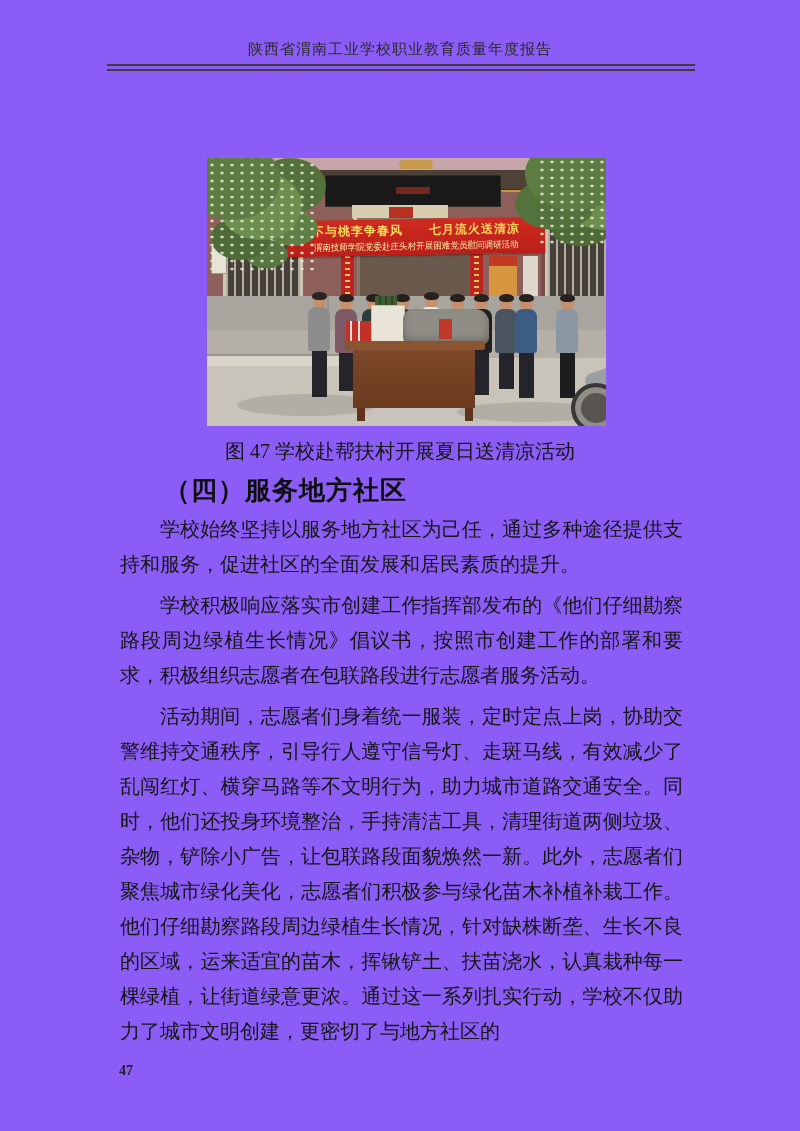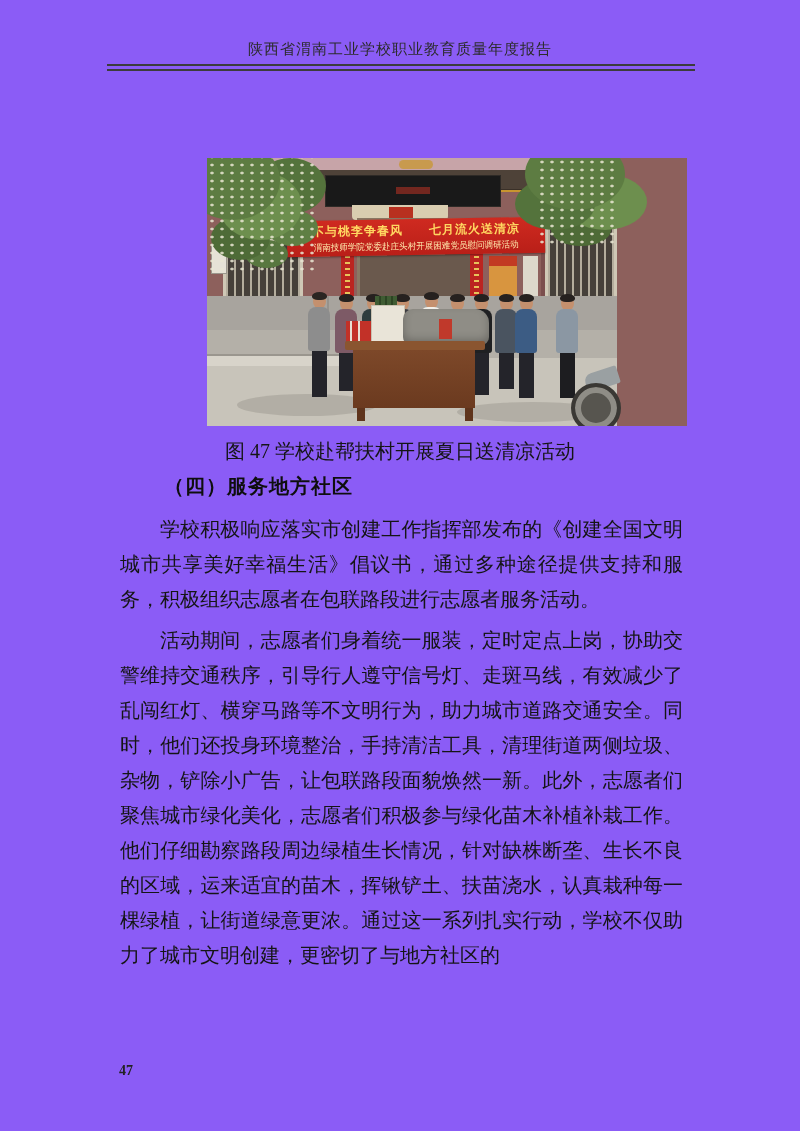--- a/index.html
+++ b/index.html
@@ -4,21 +4,21 @@
 <style>
   html,body{margin:0;padding:0;background:#ffffff;}
   .page{position:relative;width:800px;height:1131px;background:#8b5cf6;overflow:hidden;
         font-family:"Liberation Serif","DejaVu Serif",serif;color:#111;padding-left:12px;}
   
   .hdr-title{position:absolute;top:40px;left:0;width:800px;text-align:center;
              font-size:15px;letter-spacing:1px;color:#2b2b2b;}
   .hdr-rule{position:absolute;left:107px;top:64px;width:588px;height:3px;
             border-top:2px solid #3c3c3c;border-bottom:2px solid #3c3c3c;}
   
-  .photo{position:absolute;left:207px;top:158px;width:480px;height:268px;overflow:hidden;background:#8d605c;}
+  .photo{position:absolute;left:207px;top:158px;width:399px;height:268px;overflow:hidden;background:#8d605c;}
   .photo *{position:absolute;}
   .roofband{left:0;top:0;width:410px;height:15px;background:#c7a4a8;}
   .roof-emblem{left:192px;top:2px;width:34px;height:9px;border-radius:5px;background:#c89a4e;}
   .awning{left:16px;top:12px;width:378px;height:19px;background:#4e4238;border-bottom:3px solid #3a3028;}
   .pipe{left:4px;top:32px;width:402px;height:2px;background:#c8952f;}
   .ledsign{left:118px;top:17px;width:174px;height:30px;background:#191919;border:1px solid #2e2a26;}
   .ledsign i{left:70px;top:11px;width:34px;height:7px;background:#8a2a20;opacity:.8;display:block;}
   .shade{left:145px;top:47px;width:96px;height:15px;background:#d9cdb0;border-radius:0 0 4px 4px;}
   .shade i{left:37px;top:2px;width:24px;height:11px;background:#b8301f;display:block;}
   .pillar{top:15px;width:22px;height:128px;background:#7b4e4d;}
@@ -67,21 +67,21 @@
   
   .moto-wheel{left:364px;top:225px;width:42px;height:42px;border-radius:50%;background:#57554f;
               border:4px solid #3a3834;box-shadow:inset 0 0 0 6px #8f8d86;}
   .moto-body{left:378px;top:212px;width:34px;height:18px;border-radius:8px 2px 2px 8px;background:#9aa0a2;transform:rotate(-18deg);}
   
   .foliage{border-radius:50%;}
   .blossom{background-image:radial-gradient(#eae7d3 1.3px,transparent 2.2px);background-size:10px 8px;opacity:.85;}
   
   .fig-caption{position:absolute;top:438px;left:0;width:800px;text-align:center;
                font-size:20px;color:#151515;}
-  .sec-heading{position:absolute;left:164px;top:473px;font-size:20px;font-weight:bold;color:#0e0e0e;letter-spacing:1px;}
+  .sec-heading{position:absolute;left:164px;top:473px;font-size:26px;font-weight:bold;color:#0e0e0e;letter-spacing:1px;}
   .bodytext{position:absolute;left:120px;top:512px;width:563px;font-size:20px;line-height:35px;
             text-align:justify;text-justify:inter-character;color:#151515;}
   .bodytext p{margin:0 0 6px 0;text-indent:40px;}
   .pagenum{position:absolute;left:119px;top:1063px;font-size:14px;color:#222;
            font-family:Liberation Serif, serif;font-weight:bold;}
 </style>
 </head>
 <body>
 
 <div class="page">
@@ -196,18 +196,19 @@
            box-shadow:-20px 30px 0 -10px #54733c,30px 28px 0 -8px #6d8f4e,6px 56px 0 -20px #4e6b37;"></div>
       <div class="blossom" style="left:330px;top:0px;width:80px;height:90px;"></div>
     </div>
 
     <figcaption class="fig-caption">图 47  学校赴帮扶村开展夏日送清凉活动</figcaption>
   </figure>
 
   <div class="sec-heading">（四）服务地方社区</div>
 
   <div class="bodytext">
-    <p>学校积极响应落实市创建工作指挥部发布的《创建全国文明城市共享美好幸福生活》倡议书，通过多种途径提供支持和服务，积极组织志愿者在包联路段进行志愿者服务活动。</p>
+    <p>学校始终坚持以服务地方社区为己任，通过多种途径提供支持和服务，促进社区的全面发展和居民素质的提升。</p>
+    <p>学校积极响应落实市创建工作指挥部发布的《他们仔细勘察路段周边绿植生长情况》倡议书，按照市创建工作的部署和要求，积极组织志愿者在包联路段进行志愿者服务活动。</p>
     <p>活动期间，志愿者们身着统一服装，定时定点上岗，协助交警维持交通秩序，引导行人遵守信号灯、走斑马线，有效减少了乱闯红灯、横穿马路等不文明行为，助力城市道路交通安全。同时，他们还投身环境整治，手持清洁工具，清理街道两侧垃圾、杂物，铲除小广告，让包联路段面貌焕然一新。此外，志愿者们聚焦城市绿化美化，志愿者们积极参与绿化苗木补植补栽工作。他们仔细勘察路段周边绿植生长情况，针对缺株断垄、生长不良的区域，运来适宜的苗木，挥锹铲土、扶苗浇水，认真栽种每一棵绿植，让街道绿意更浓。通过这一系列扎实行动，学校不仅助力了城市文明创建，更密切了与地方社区的</p>
   </div>
 
   <div class="pagenum">47</div>
 </div>
 
 </body></html>

